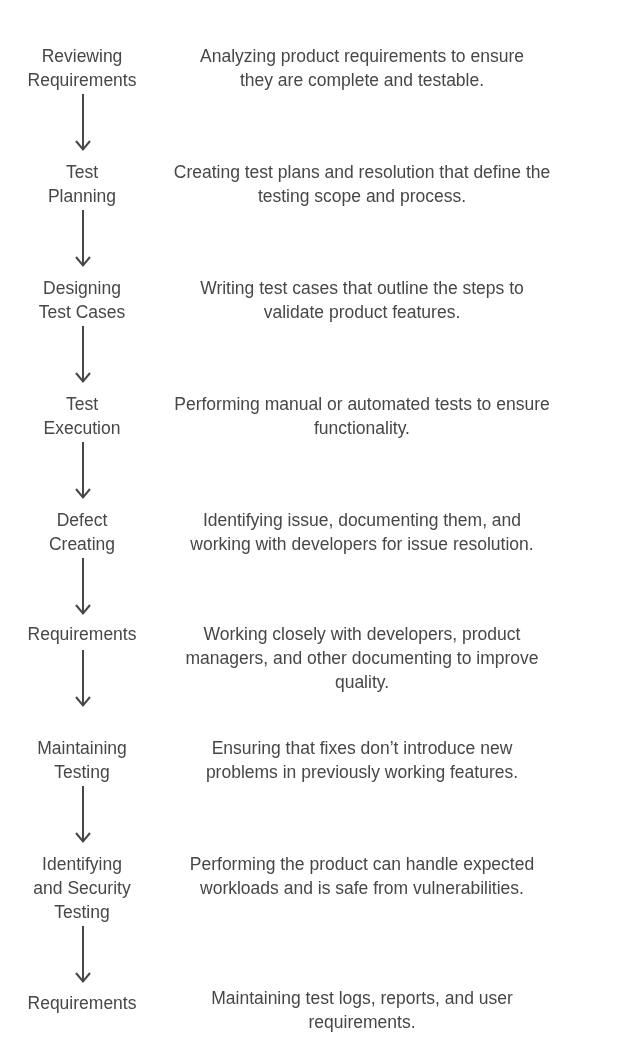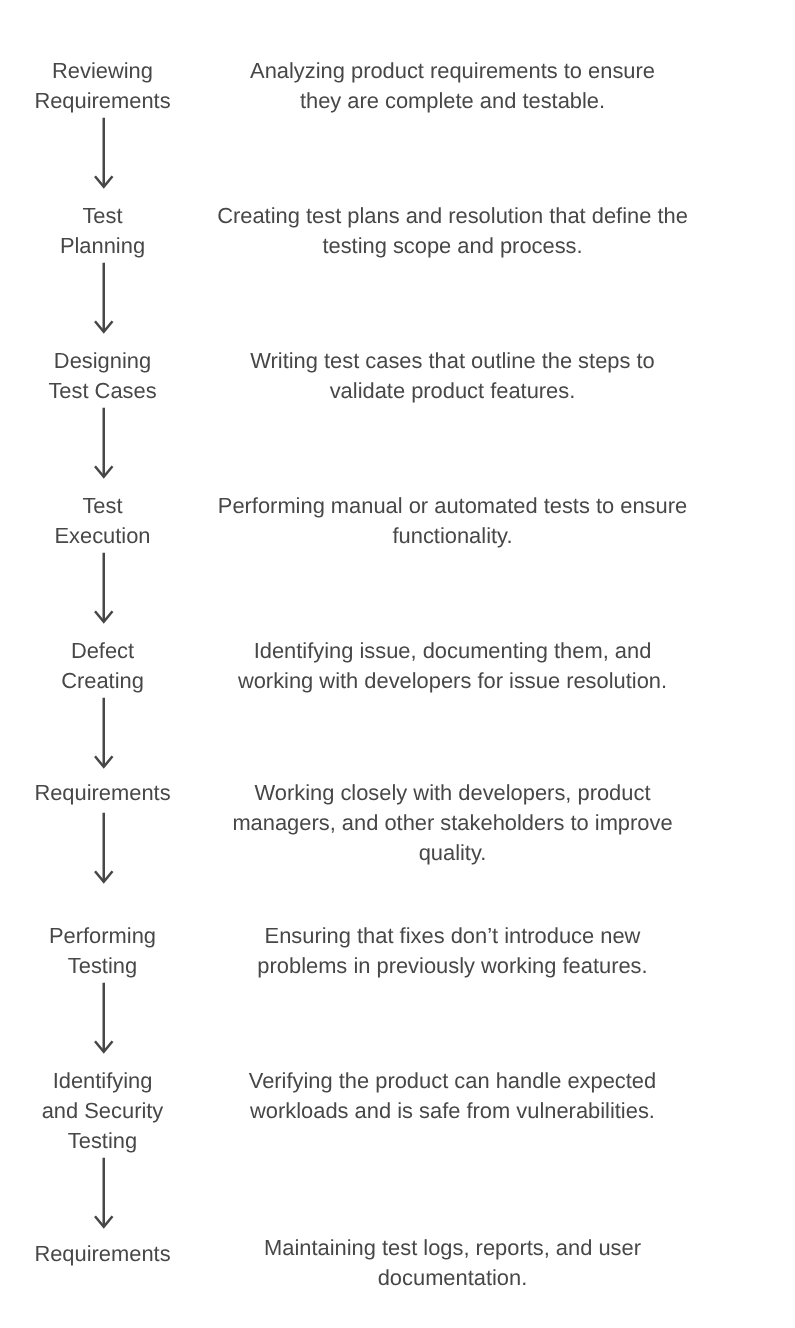--- a/index.html
+++ b/index.html
@@ -146,59 +146,59 @@
   <div class="arrow a5">
     <svg width="18" height="58" viewBox="0 0 18 58" fill="none" xmlns="http://www.w3.org/2000/svg">
       <line x1="9" y1="0" x2="9" y2="55" stroke="#474747" stroke-width="2"></line>
       <polyline points="2,47 9,55.5 16,47" stroke="#474747" stroke-width="2" fill="none"></polyline>
     </svg>
   </div>
 
   <div class="step s6">
     <div class="step-label">Requirements</div>
     <div class="step-desc"><span class="desc-text">Working closely with developers, product
-managers, and other stakeholders to improve
+managers, and other documenting to improve
 quality.</span></div>
   </div>
 
   <div class="arrow a6">
     <svg width="18" height="58" viewBox="0 0 18 58" fill="none" xmlns="http://www.w3.org/2000/svg">
       <line x1="9" y1="0" x2="9" y2="55" stroke="#474747" stroke-width="2"></line>
       <polyline points="2,47 9,55.5 16,47" stroke="#474747" stroke-width="2" fill="none"></polyline>
     </svg>
   </div>
 
   <div class="step s7">
-    <div class="step-label">Performing
+    <div class="step-label">Maintaining
 Testing</div>
     <div class="step-desc"><span class="desc-text">Ensuring that fixes don’t introduce new
 problems in previously working features.</span></div>
   </div>
 
   <div class="arrow a7">
     <svg width="18" height="58" viewBox="0 0 18 58" fill="none" xmlns="http://www.w3.org/2000/svg">
       <line x1="9" y1="0" x2="9" y2="55" stroke="#474747" stroke-width="2"></line>
       <polyline points="2,47 9,55.5 16,47" stroke="#474747" stroke-width="2" fill="none"></polyline>
     </svg>
   </div>
 
   <div class="step s8">
     <div class="step-label">Identifying
 and Security
 Testing</div>
-    <div class="step-desc"><span class="desc-text">Verifying the product can handle expected
+    <div class="step-desc"><span class="desc-text">Performing the product can handle expected
 workloads and is safe from vulnerabilities.</span></div>
   </div>
 
   <div class="arrow a8">
     <svg width="18" height="58" viewBox="0 0 18 58" fill="none" xmlns="http://www.w3.org/2000/svg">
       <line x1="9" y1="0" x2="9" y2="55" stroke="#474747" stroke-width="2"></line>
       <polyline points="2,47 9,55.5 16,47" stroke="#474747" stroke-width="2" fill="none"></polyline>
     </svg>
   </div>
 
   <div class="step s9">
     <div class="step-label">Requirements</div>
     <div class="step-desc"><span class="desc-text">Maintaining test logs, reports, and user
-documentation.</span></div>
+requirements.</span></div>
   </div>
 
 </div>
 
 </body></html>

